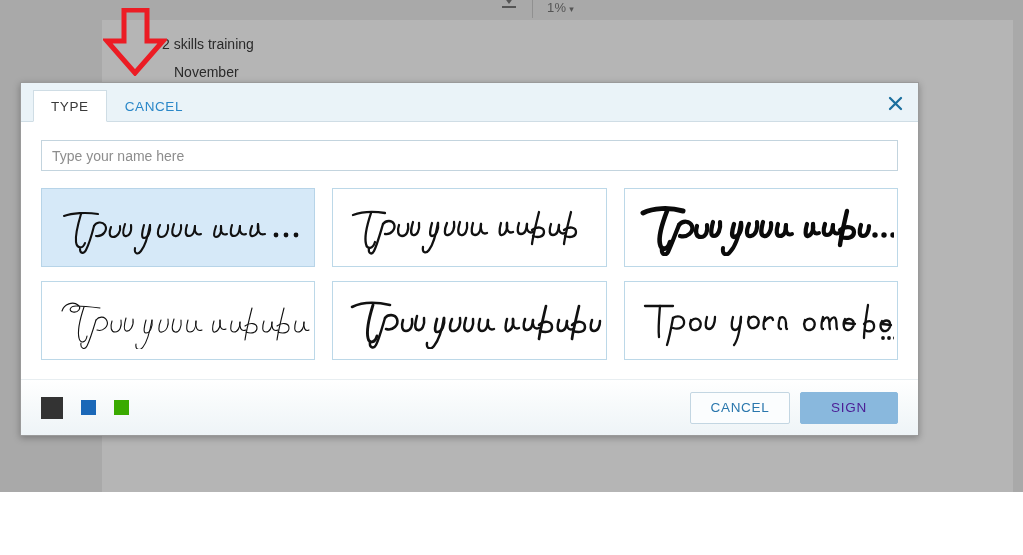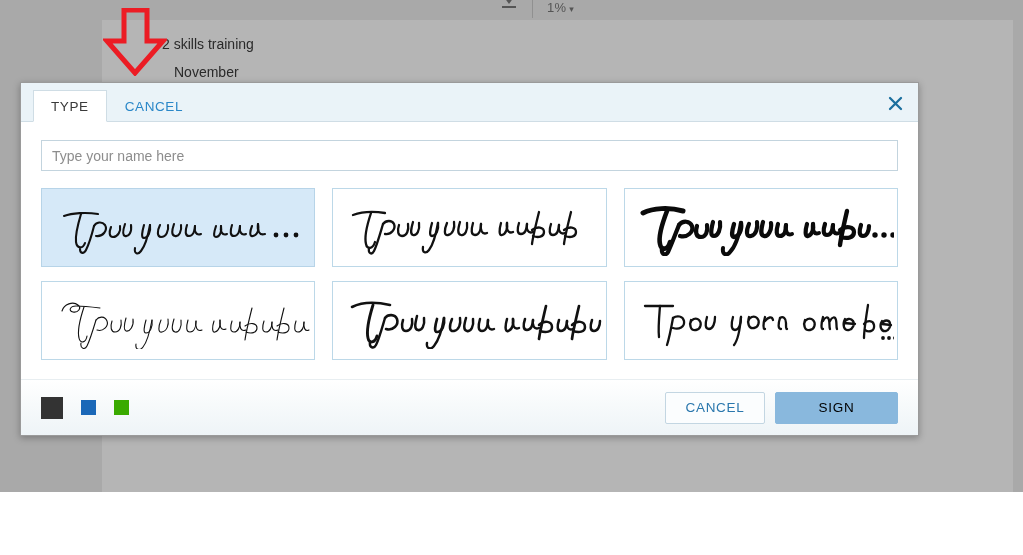--- a/index.html
+++ b/index.html
@@ -243,26 +243,26 @@
     background: #fbfdfe;
     border: 1px solid #c3d6e2;
     border-radius: 2px;
     color: #2a77ad;
     font-size: 13.5px;
     letter-spacing: 0.7px;
     cursor: pointer;
     font-family: "Liberation Sans", sans-serif;
   }
   #sign-button {
-    width: 123px;
+    width: 98px;
     height: 32px;
     background: #89b8dd;
     border: 1px solid #89b8dd;
     border-radius: 2px;
-    color: #000000;
+    color: #4c1d95;
     font-size: 13.5px;
     letter-spacing: 0.7px;
     cursor: pointer;
     font-family: "Liberation Sans", sans-serif;
   }
 </style>
 </head>
 <body>
 
 <div id="app-background">

